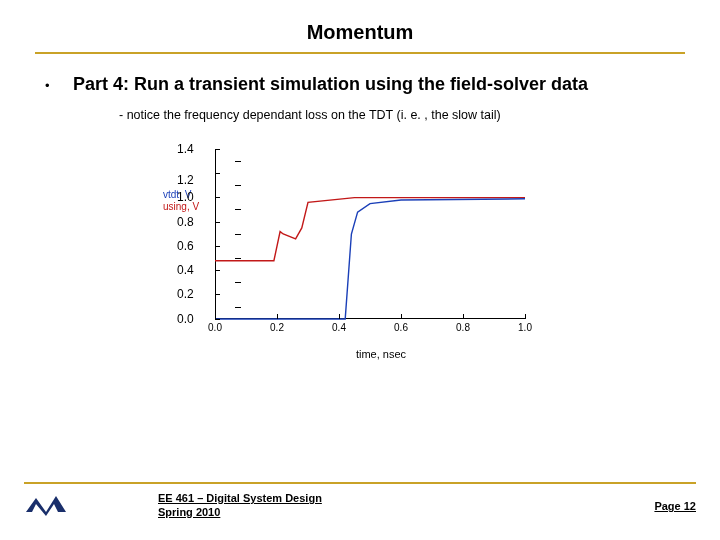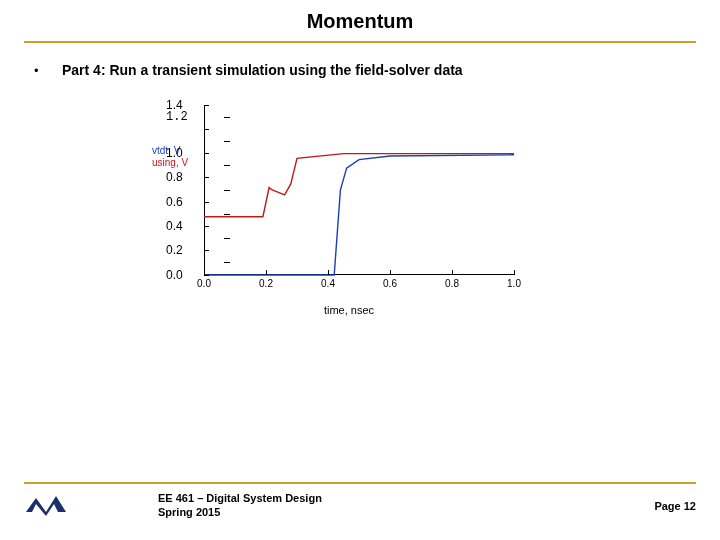--- a/index.html
+++ b/index.html
@@ -8,21 +8,21 @@
     height: 540px;
     background: #ffffff;
     font-family: Arial, Helvetica, sans-serif;
     color: #000;
     position: relative;
     overflow: hidden;
   }
   .slide {
     width: 100%;
     height: 100%;
-    padding: 0;
+    padding: 11px;
   }
   .title {
     text-align: center;
     font-size: 20px;
     font-weight: bold;
     padding: 10px 0 8px 0;
   }
   .hr-gold {
     height: 2px;
     background: #c9a227;
@@ -39,21 +39,21 @@
     margin-bottom: 10px;
   }
   .bullet-dot {
     width: 28px;
     flex: 0 0 28px;
     text-align: left;
     font-size: 13px;
   }
   .bullet-text {
     font-weight: bold;
-    font-size: 14px;
+    font-size: 18px;
   }
   .sub1 {
     margin-left: 46px;
     margin-bottom: 8px;
     font-size: 12.5px;
   }
   .sub2 {
     margin-left: 74px;
     font-size: 12.5px;
   }
@@ -114,21 +114,21 @@
     position: absolute;
     left: 18px;
     top: 50px;
     font-size: 10px;
     line-height: 1.2;
   }
   .ylabel .b { color: #1a3fb8; }
   .ylabel .r { color: #c21818; }
   .xlabel {
     position: absolute;
-    left: 60px;
+    left: 81px;
     width: 310px;
     text-align: center;
     bottom: 6px;
     font-size: 11px;
   }
   svg.traces {
     position: absolute;
     left: 0; top: 0; width: 100%; height: 100%;
     overflow: visible;
   }
@@ -138,20 +138,21 @@
   }
   .hr-gold-bottom {
     height: 2px;
     background: #c9a227;
     margin: 0 24px 6px 24px;
   }
   .footer-row {
     display: flex;
     align-items: center;
     padding: 0 24px;
+    text-decoration: underline;
   }
   .logo {
     width: 44px;
     flex: 0 0 44px;
   }
   .footer-text {
     flex: 1;
     font-size: 11px;
     font-weight: bold;
     line-height: 1.25;
@@ -167,20 +168,21 @@
 
 <div class="slide">
   <div class="title">Momentum</div>
   <div class="hr-gold"></div>
 
   <div class="content">
     <div class="bullet-row">
       <div class="bullet-dot">•</div>
       <div class="bullet-text">Part 4: Run a transient simulation using the field-solver data</div>
     </div>
+    <div class="sub2">- notice the frequency dependant loss on the TDT (i. e. , the slow tail)</div>
 
     <div class="chart-wrap">
       <div class="chart">
         <div class="ylabel">
           <span class="b">vtdt, V</span><br>
           <span class="r">using, V</span>
         </div>
         <div class="plot-area" id="plot">
           <div class="axis-x"></div>
           <div class="axis-y"></div>
@@ -199,21 +201,21 @@
             <div class="ydash" style="top: 109.286px;"></div>
             <div class="tick-y" style="top: 97.1429px;">0.6</div>
             <div class="tick-ymark" style="top: 97.1429px;"></div>
             <div class="ydash" style="top: 85px;"></div>
             <div class="tick-y" style="top: 72.8571px;">0.8</div>
             <div class="tick-ymark" style="top: 72.8571px;"></div>
             <div class="ydash" style="top: 60.7143px;"></div>
             <div class="tick-y" style="top: 48.5714px;">1.0</div>
             <div class="tick-ymark" style="top: 48.5714px;"></div>
             <div class="ydash" style="top: 36.4286px;"></div>
-            <div class="tick-y" style="top: 12px; font-family: Liberation Mono, monospace;">1.2</div>
+            <div class="tick-y" style="top: 31px;">1.2</div>
             <div class="tick-ymark" style="top: 24.2857px;"></div>
             <div class="ydash" style="top: 12.1429px;"></div>
             <div class="tick-y" style="top: 0px;">1.4</div>
             <div class="tick-ymark" style="top: 0px;"></div>
             <div class="tick-x" style="left: 0px;">0.0</div>
             <div class="tick-xmark" style="left: 0px;"></div>
             <div class="tick-x" style="left: 62px;">0.2</div>
             <div class="tick-xmark" style="left: 62px;"></div>
             <div class="tick-x" style="left: 124px;">0.4</div>
             <div class="tick-xmark" style="left: 124px;"></div>
@@ -232,18 +234,18 @@
   <div class="footer">
     <div class="hr-gold-bottom"></div>
     <div class="footer-row">
       <div class="logo">
         <svg viewBox="0 0 44 28" width="44" height="28">
           <path d="M2 22 L12 8 L22 22 L32 6 L42 22 L34 22 L30 14 L22 26 L12 14 L8 22 Z" fill="#1a2f6b"></path>
         </svg>
       </div>
       <div class="footer-text">
         <span>EE 461 – Digital System Design</span><br>
-        <span>Spring 2015</span>
+        <span>Spring 2010</span>
       </div>
       <div class="page-num">Page 12</div>
     </div>
   </div>
 </div>
 
 </body></html>

